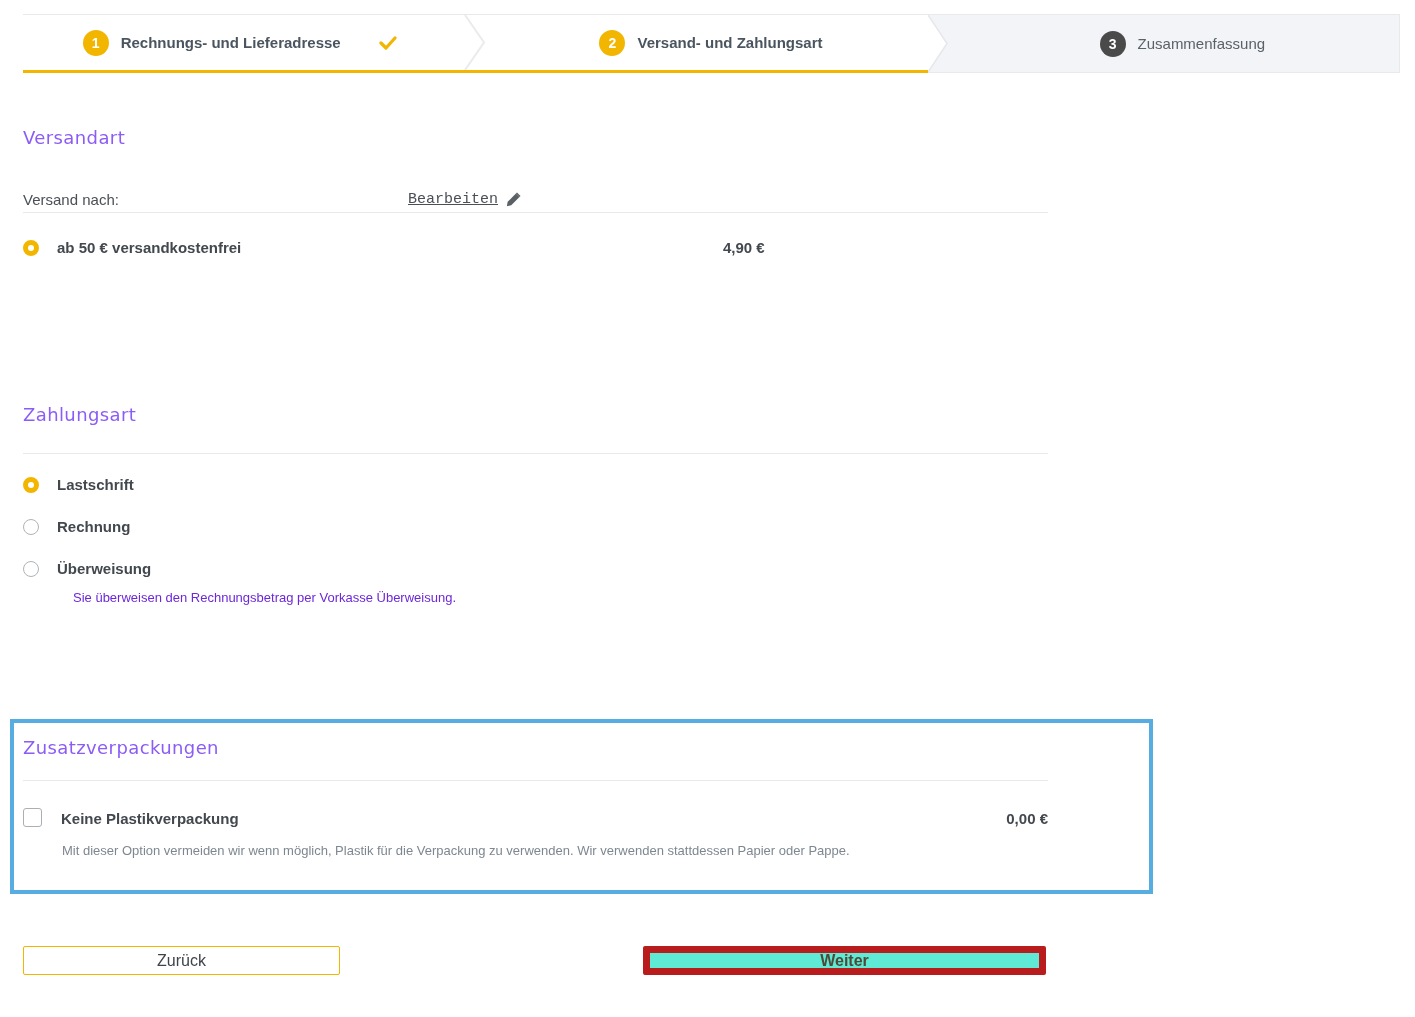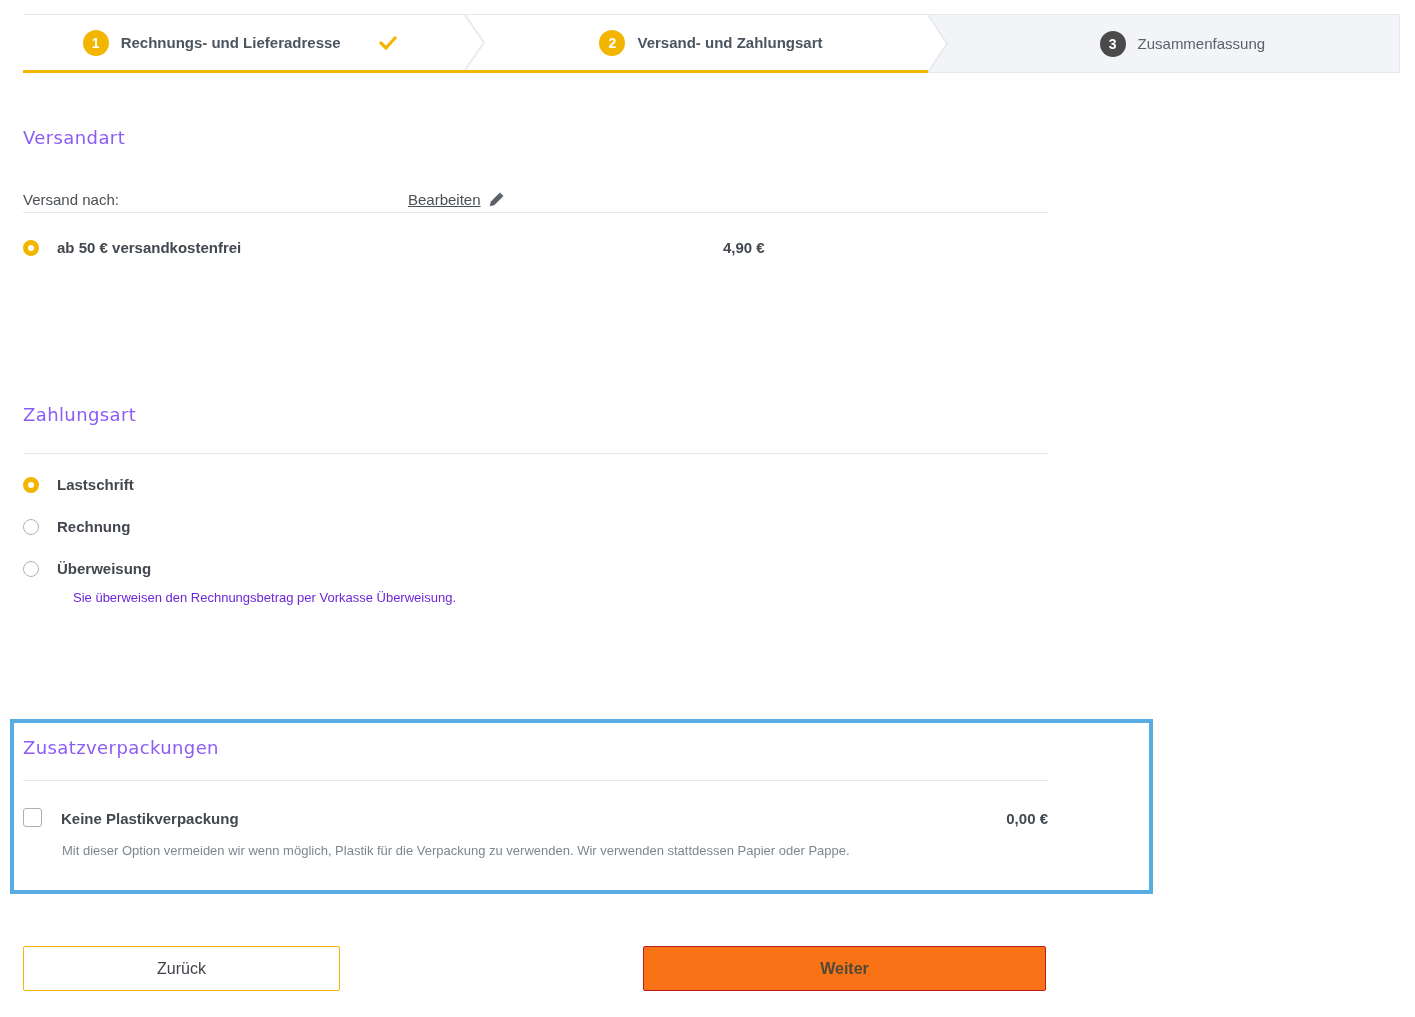--- a/index.html
+++ b/index.html
@@ -51,21 +51,21 @@
     letter-spacing: 0.4px;
     font-family: "DejaVu Sans", "Liberation Sans", sans-serif;
   }
   .divider { border-bottom: 1px solid #e7e9eb; width: 100%; }
 
   .shipto-row { position: absolute; top: 64px; left: 0; width: 100%; height: 22px; }
   .shipto-label { font-size: 15px; color: #4a5056; }
   .edit-link {
     position: absolute; left: 385px; top: 0;
     font-size: 15px; color: #4a5056; text-decoration: underline;
-    display: inline-flex; align-items: center; gap: 8px; cursor: pointer;
+    display: inline-flex; align-items: center; gap: 8px; cursor: pointer; font-family: Liberation Mono, monospace;
   }
   .edit-link svg { width: 15px; height: 15px; }
 
   .option-row { position: relative; display: flex; align-items: flex-end; }
   .radio {
     width: 16px; height: 16px; border-radius: 50%;
     border: 5px solid #f2b600; background: #ffffff;
     flex: none; cursor: pointer;
   }
   .radio.unchecked { border: 1px solid #aeb4ba; }
@@ -84,31 +84,31 @@
     border: 4px solid #57ade2; background: #ffffff;
   }
   .checkbox {
     width: 19px; height: 19px; border: 1px solid #a9afb5;
     border-radius: 3px; background: #ffffff; flex: none; cursor: pointer;
   }
   .pack-desc { margin: 8px 0 0 39px; font-size: 13px; color: #7e8790; }
 
   
   .btn {
-    position: absolute; top: 946px; height: 45px;
+    position: absolute; top: 946px; height: 29px;
     display: flex; align-items: center; justify-content: center;
     font-size: 16px; cursor: pointer; border-radius: 2px;
   }
   .btn-back {
     left: 23px; width: 317px;
     background: #ffffff; border: 1px solid #f2b600; color: #3f444a;
   }
   .btn-next {
     left: 643px; width: 403px;
-    background: #f97316; border: 1px solid #b91c1c;
+    background: #5eead4; border: 7px solid #b91c1c;
     color: #4e4a3a; font-weight: 600;
   }
 </style>
 </head>
 <body>
 
 <div class="page">
 
   <div class="stepper">
     <div class="step step-done">

